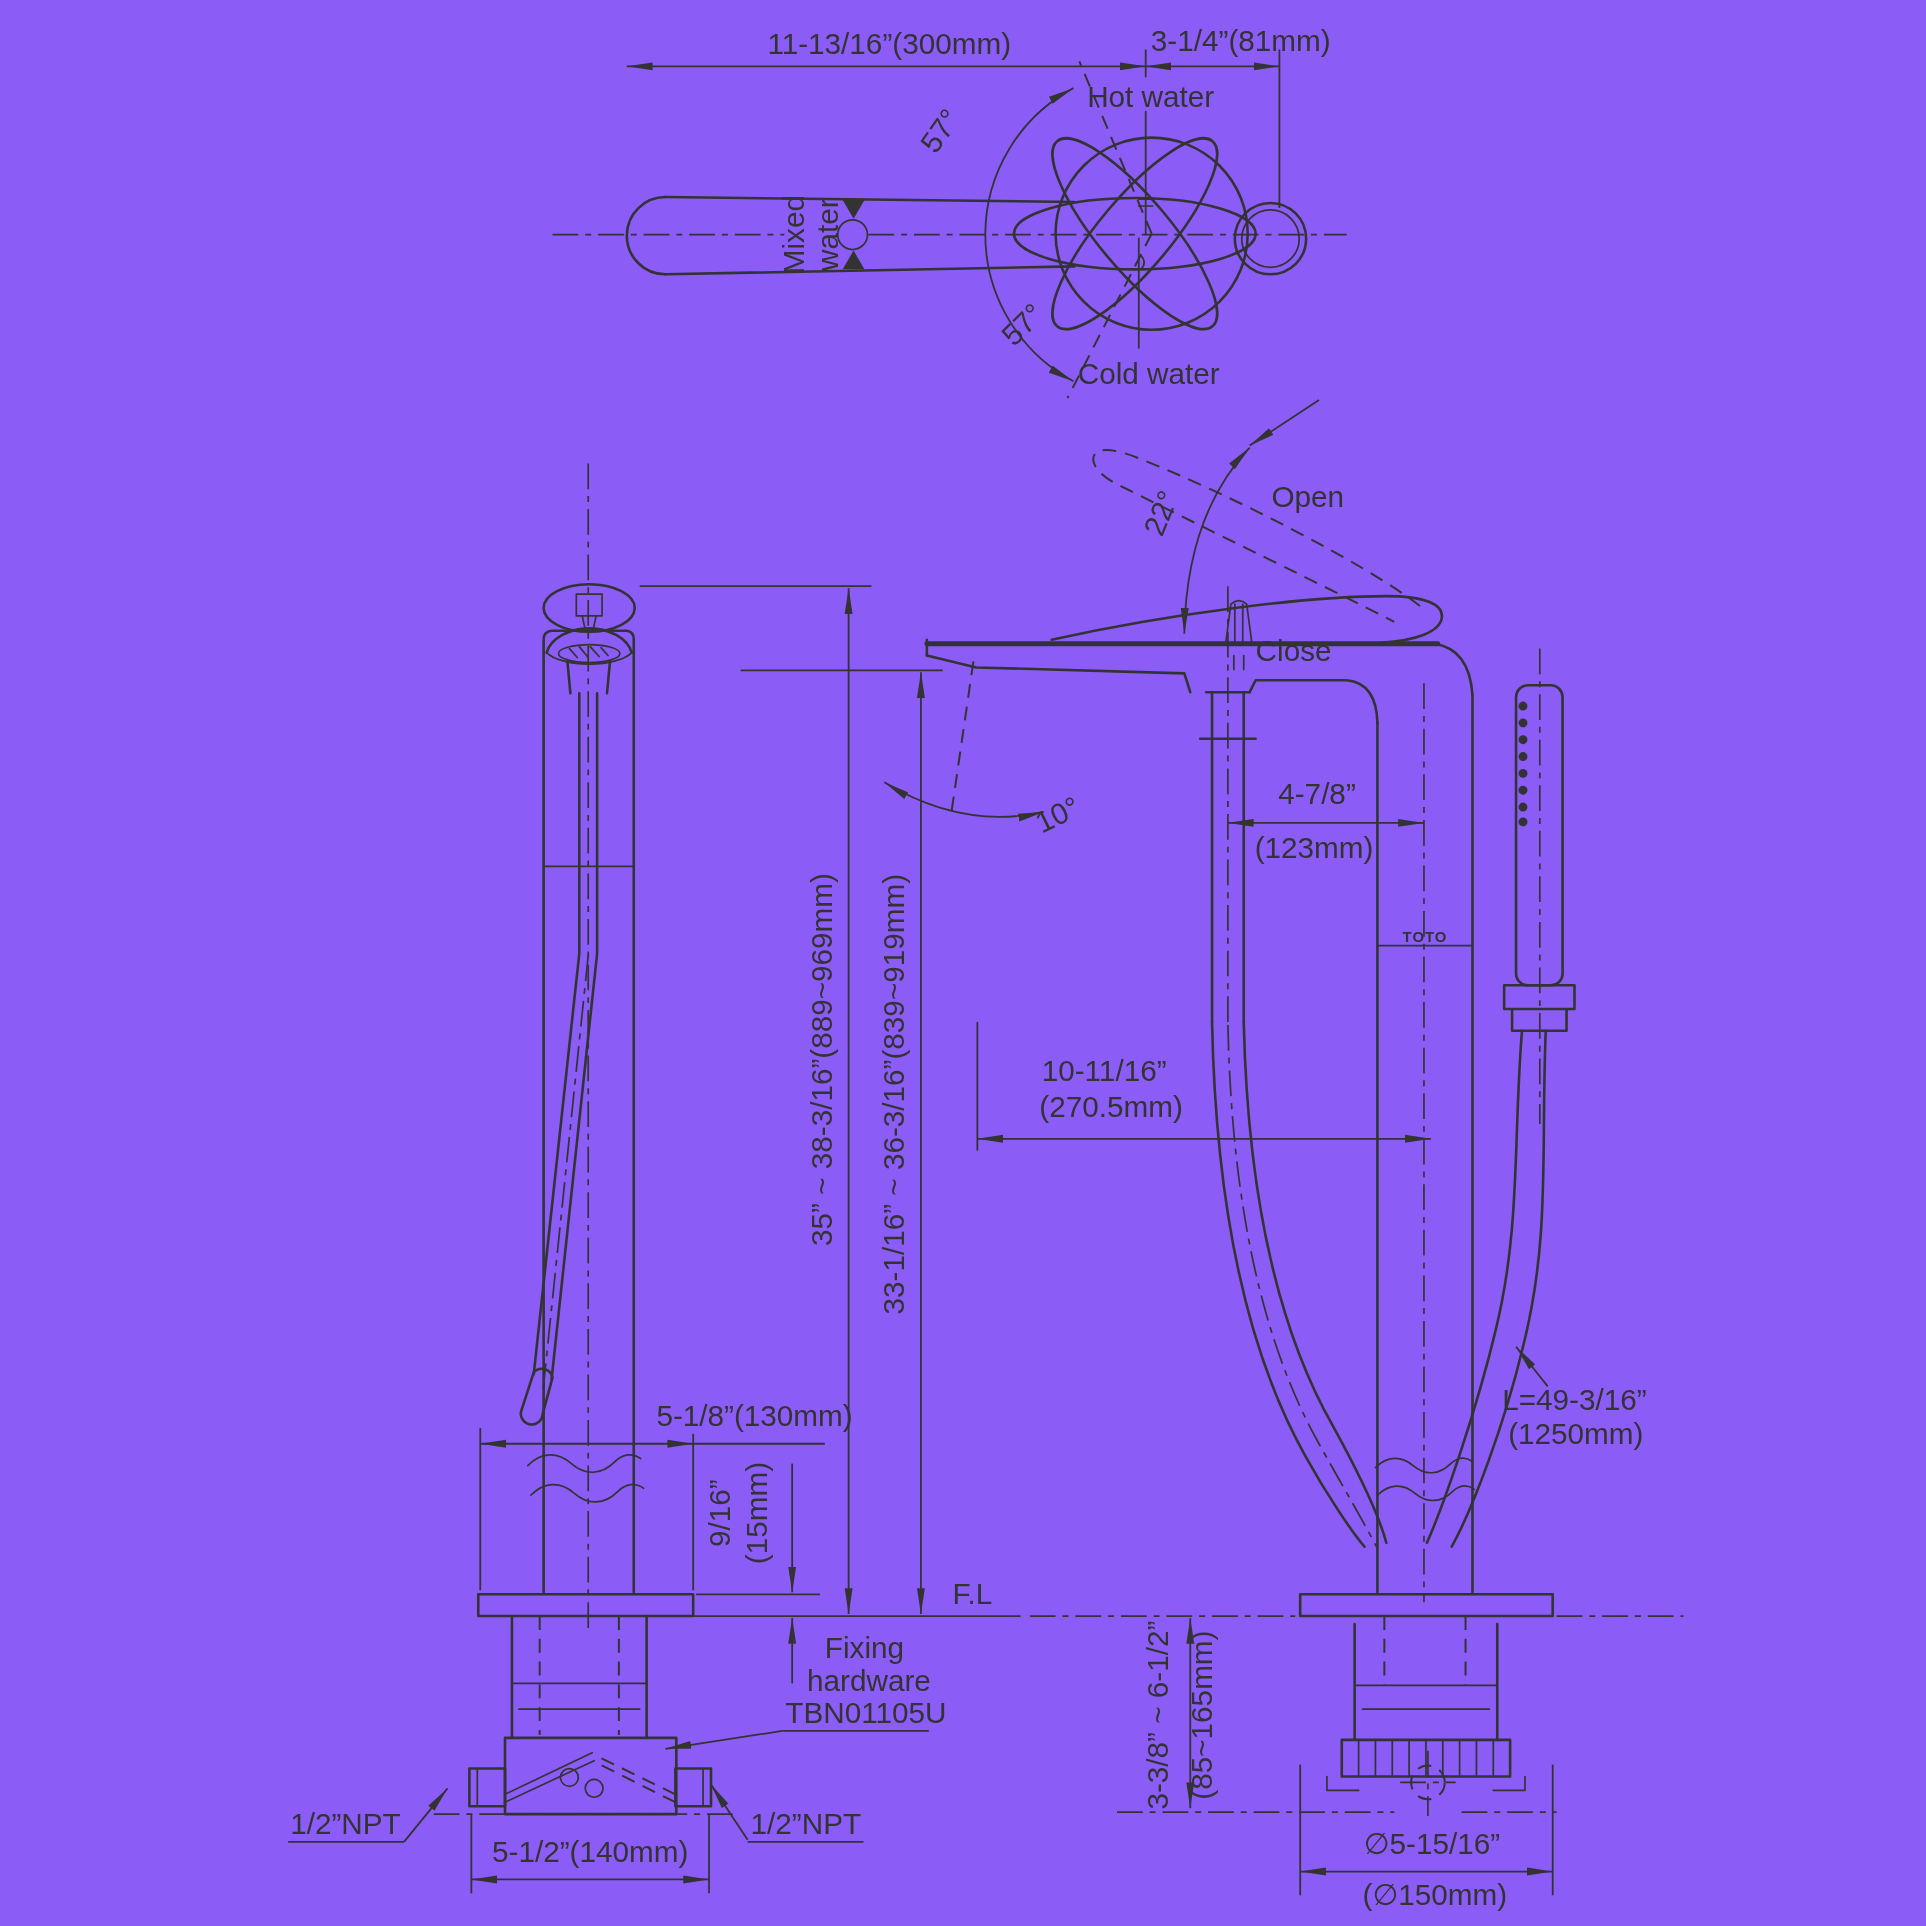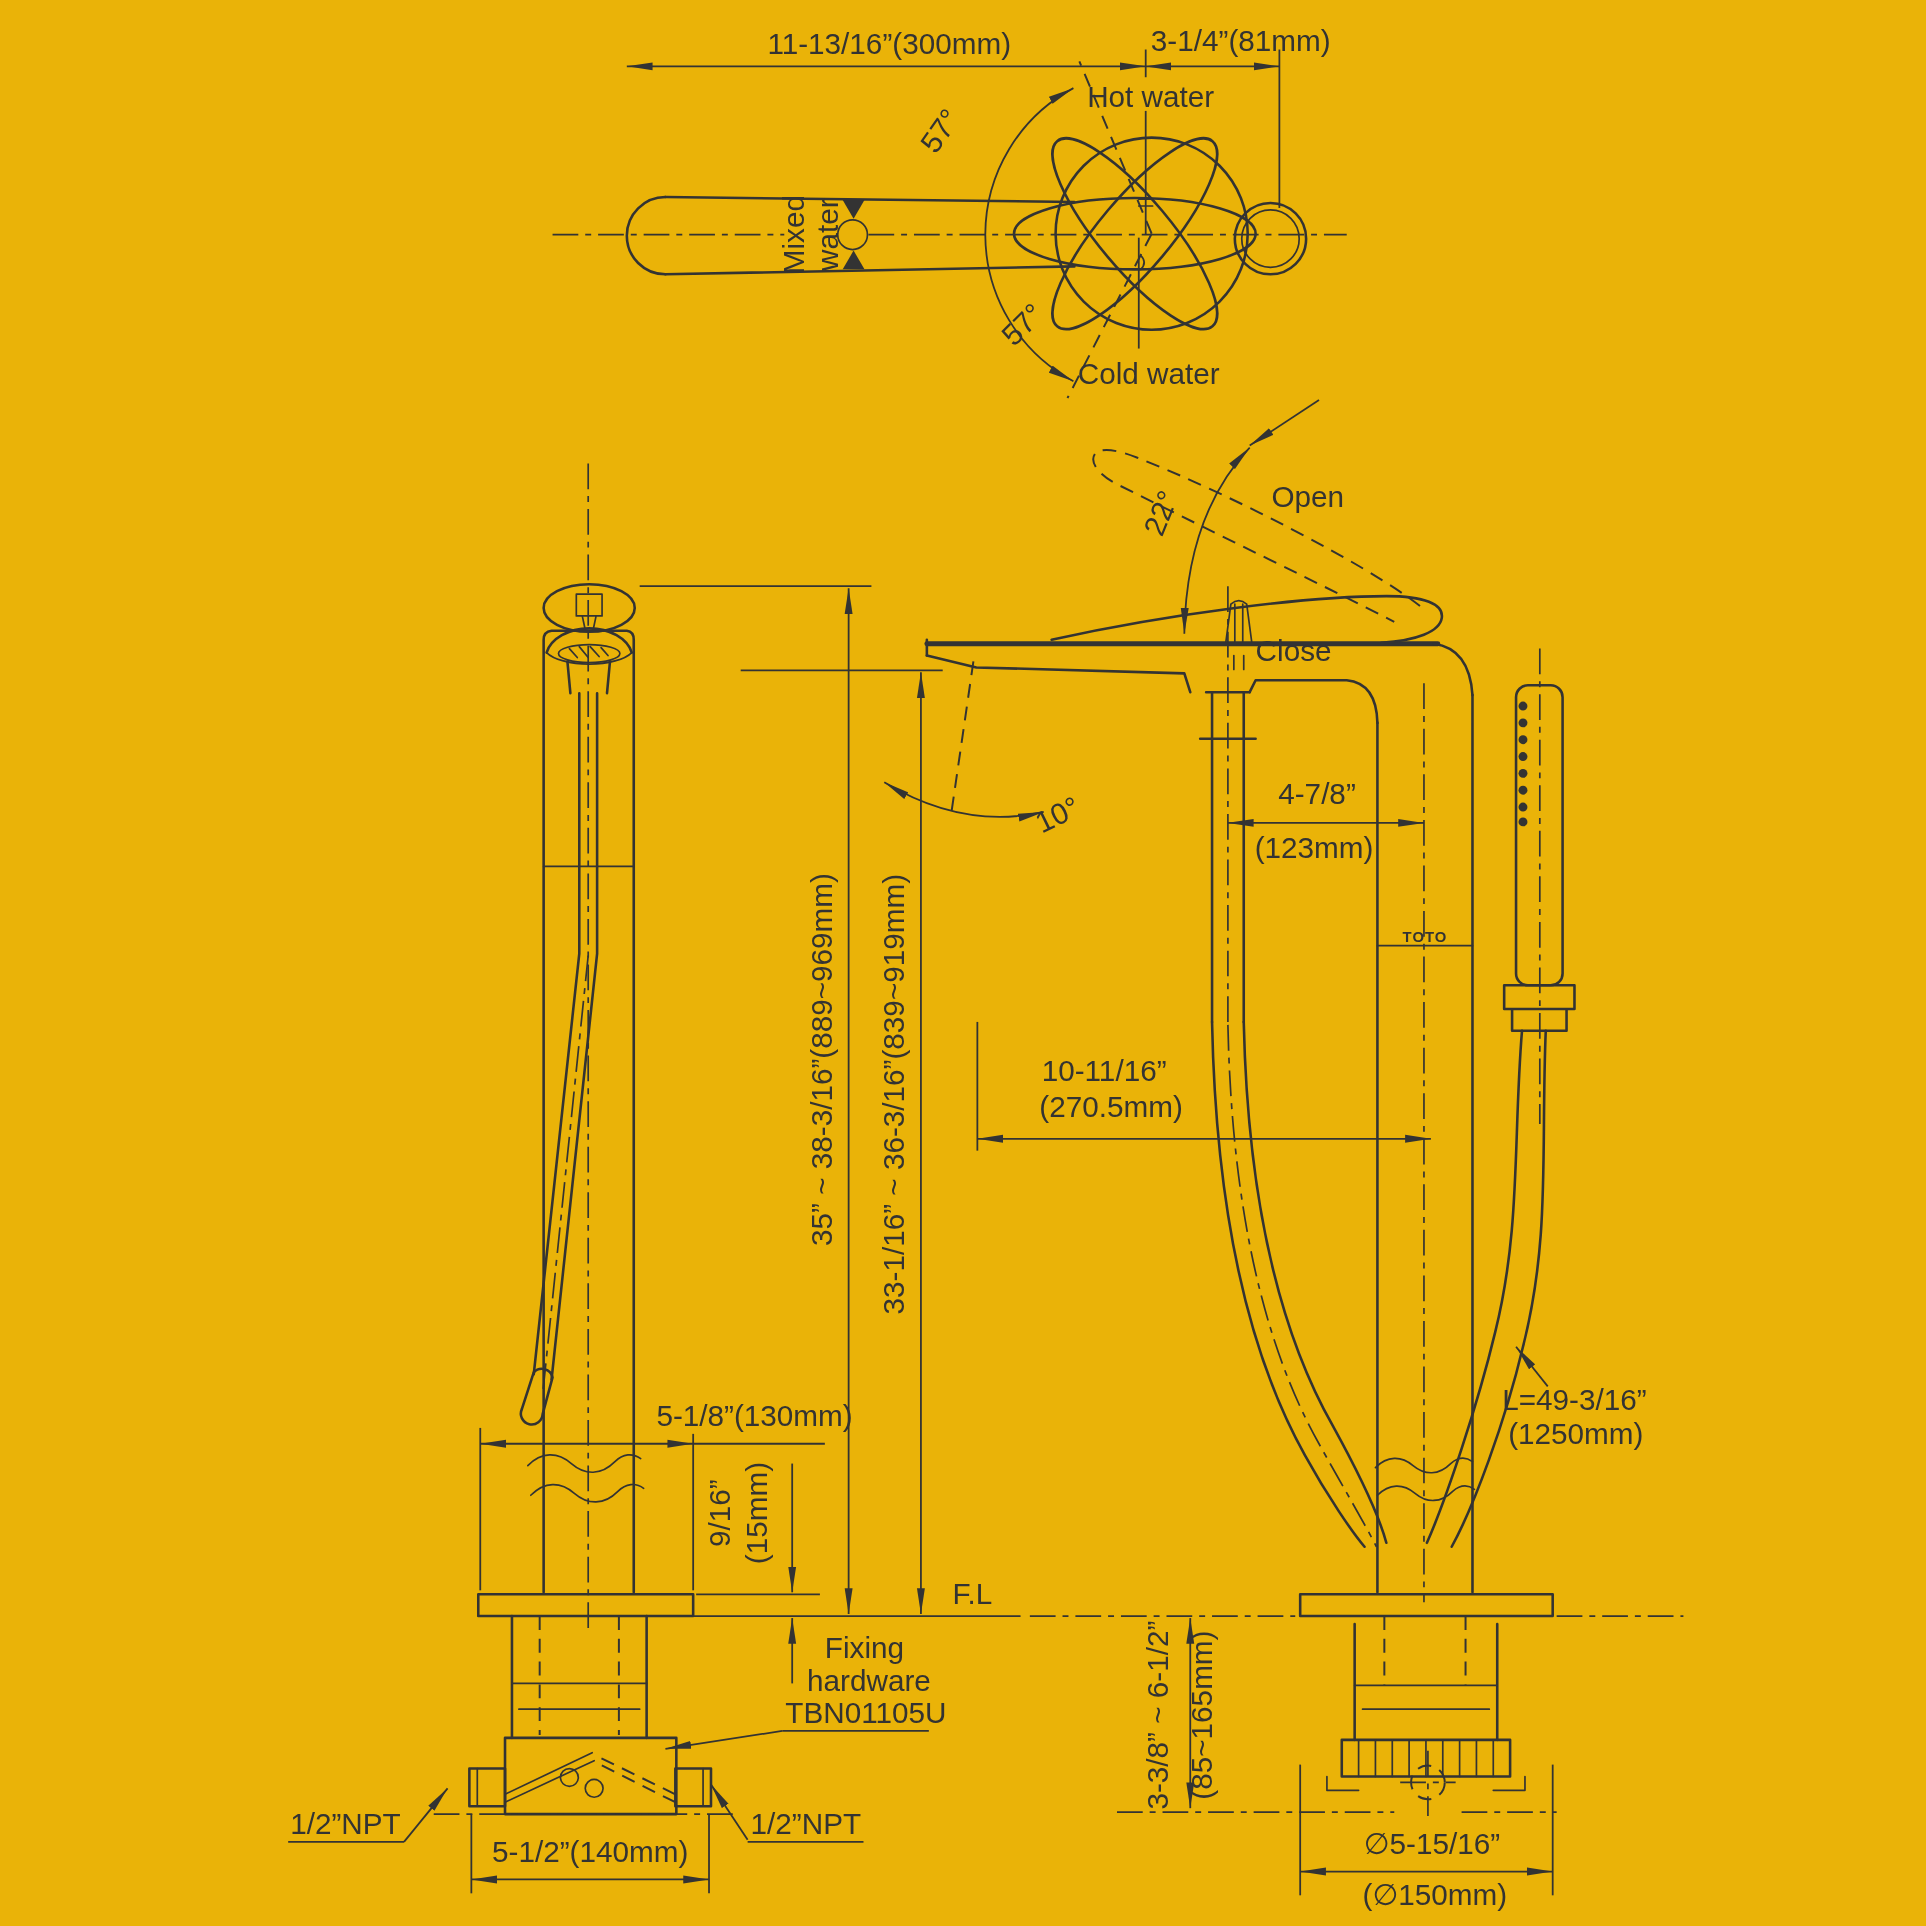--- a/index.html
+++ b/index.html
@@ -1,17 +1,17 @@
 <!DOCTYPE html>
 <html><head>
 <meta charset="utf-8">
 <title>Freestanding Tub Filler – Dimensional Drawing</title>
 <style>
   html,body{margin:0;padding:0;background:#ffffff;}
-  .sheet{width:1927px;height:1927px;background:#eab308;position:relative;overflow:hidden;}
+  .sheet{width:1927px;height:1927px;background:#8b5cf6;position:relative;overflow:hidden;}
   svg{display:block;}
   .ln{fill:none;stroke:#333333;stroke-width:2.6;stroke-linecap:round;stroke-linejoin:round;}
   .thk{stroke-width:5;}
   .thin{stroke-width:1.7;}
   .dim{fill:none;stroke:#333333;stroke-width:1.8;stroke-linecap:butt;}
   .cl{fill:none;stroke:#333333;stroke-width:1.7;stroke-dasharray:26 7 6 7;}
   .hid{fill:none;stroke:#333333;stroke-width:2;stroke-dasharray:14 9;}
   .fil{fill:#333333;stroke:none;}
   text{font-family:"Liberation Sans","DejaVu Sans",sans-serif;font-size:30px;fill:#333333;}
   .sm{font-size:15px;font-weight:bold;letter-spacing:1px;}

